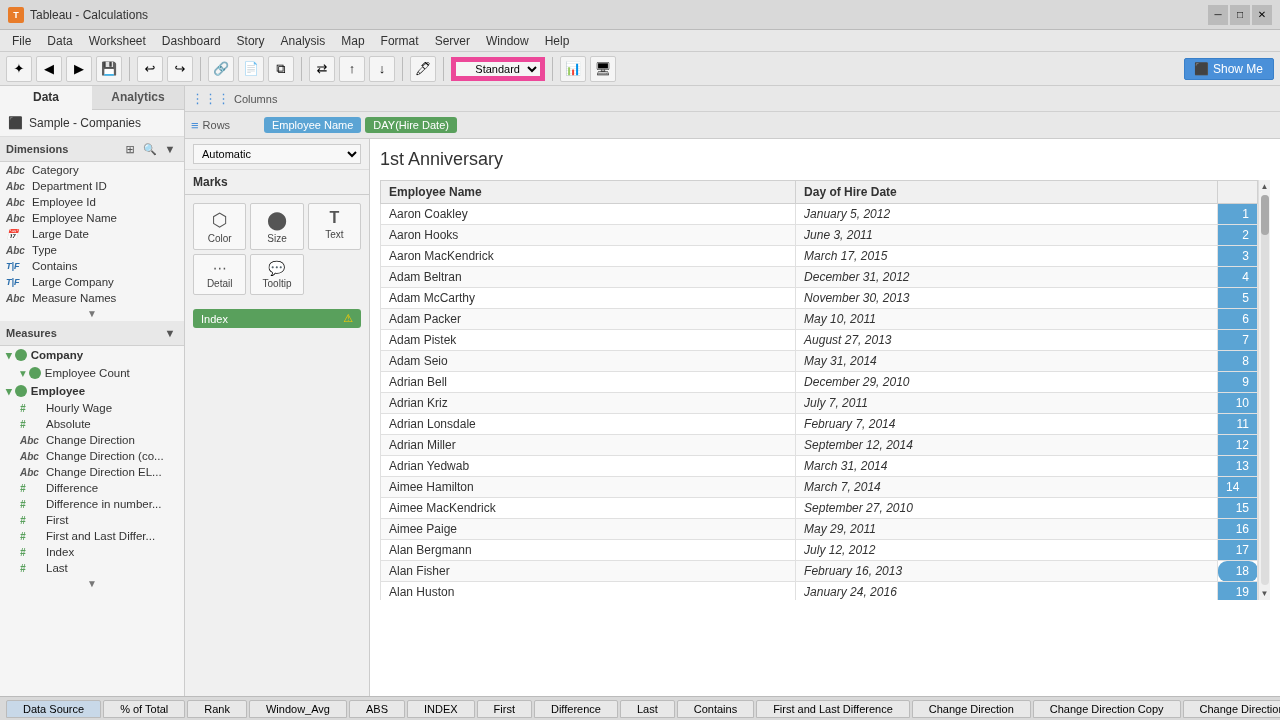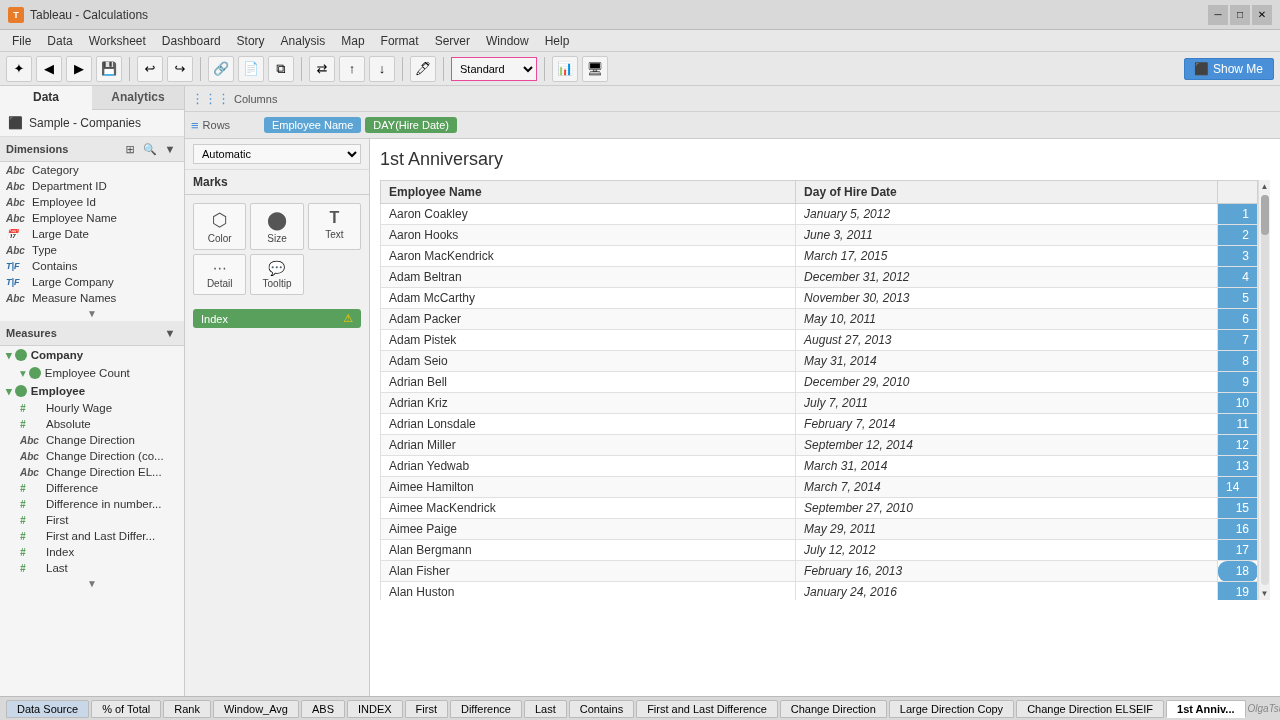--- a/index.html
+++ b/index.html
@@ -14,21 +14,21 @@
     .win-btn { width: 20px; height: 20px; background: #bbb; border: none; cursor: pointer; font-size: 10px; display: flex; align-items: center; justify-content: center; }
 
     
     #menu-bar { background: #e8e8e8; height: 22px; display: flex; align-items: center; padding: 0 4px; border-bottom: 1px solid #ccc; }
     .menu-item { padding: 2px 8px; font-size: 12px; cursor: pointer; color: #333; }
 
     
     #toolbar { background: #e8e8e8; height: 34px; display: flex; align-items: center; padding: 0 6px; gap: 4px; border-bottom: 1px solid #ccc; }
     .toolbar-btn { width: 26px; height: 26px; background: #f5f5f5; border: 1px solid #ccc; cursor: pointer; display: flex; align-items: center; justify-content: center; font-size: 13px; border-radius: 2px; }
     .toolbar-sep { width: 1px; height: 24px; background: #bbb; margin: 0 3px; }
-    #standard-dropdown { height: 24px; border: 1px solid #ec4899; background: #f5f5f5; font-size: 11px; padding: 0 4px; cursor: pointer; }
+    #standard-dropdown { height: 24px; border: 5px solid #ec4899; background: #f5f5f5; font-size: 11px; padding: 0 4px; cursor: pointer; text-align: right; }
     #show-me-btn { background: #4a90d9; color: white; border: 1px solid #3a80c9; padding: 3px 10px; font-size: 12px; cursor: pointer; border-radius: 2px; margin-left: auto; }
 
     
     #main { display: flex; height: calc(720px - 30px - 22px - 34px - 24px); }
 
     
     #left-panel { width: 185px; background: #f5f5f5; border-right: 1px solid #ccc; display: flex; flex-direction: column; overflow: hidden; }
 
     
     #panel-tabs { display: flex; background: #e0e0e0; border-bottom: 1px solid #ccc; }
@@ -85,21 +85,21 @@
     
     #data-table { width: 100%; border-collapse: collapse; font-size: 12px; }
     #data-table th { background: #f0f0f0; border: 1px solid #d0d0d0; padding: 4px 8px; text-align: left; font-weight: 600; color: #333; position: sticky; top: 0; }
     #data-table td { border: 1px solid #e0e0e0; padding: 3px 8px; color: #333; }
     #data-table td.num-col { text-align: right; width: 40px; }
     #data-table tr:nth-child(even) td { background: #f9f9f9; }
     .italic-date { font-style: italic; color: #555; }
 
     
     #bottom-bar { height: 24px; background: #d9d9d9; display: flex; align-items: center; padding: 0 6px; border-top: 1px solid #bbb; overflow: hidden; }
-    .sheet-tab { padding: 2px 10px; font-size: 11px; background: #e8e8e8; border: 1px solid #bbb; margin-right: 2px; cursor: pointer; white-space: nowrap; border-radius: 2px 2px 0 0; }
+    .sheet-tab { padding: 2px 16px; font-size: 11px; background: #e8e8e8; border: 1px solid #bbb; margin-right: 2px; cursor: pointer; white-space: nowrap; border-radius: 2px 2px 0 0; }
     .sheet-tab.active { background: white; border-bottom-color: white; font-weight: 600; }
     .sheet-tab-ds { background: #c8d8e8; }
     #watermark { margin-left: auto; font-size: 10px; color: #888; font-style: italic; }
 
     .table-wrapper { position: relative; display: flex; max-height: 420px; overflow: hidden; }
     .table-scroll { overflow-y: auto; flex: 1; }
     .vscroll { width: 12px; background: #f0f0f0; border-left: 1px solid #ddd; display: flex; flex-direction: column; align-items: center; }
     .vscroll-up { font-size: 8px; cursor: pointer; padding: 2px; color: #555; }
     .vscroll-down { font-size: 8px; cursor: pointer; padding: 2px; color: #555; margin-top: auto; }
     .vscroll-track { flex: 1; width: 8px; background: #ddd; border-radius: 4px; margin: 2px; position: relative; }
@@ -488,17 +488,17 @@
   <span class="sheet-tab">Rank</span>
   <span class="sheet-tab">Window_Avg</span>
   <span class="sheet-tab">ABS</span>
   <span class="sheet-tab">INDEX</span>
   <span class="sheet-tab">First</span>
   <span class="sheet-tab">Difference</span>
   <span class="sheet-tab">Last</span>
   <span class="sheet-tab">Contains</span>
   <span class="sheet-tab">First and Last Difference</span>
   <span class="sheet-tab">Change Direction</span>
-  <span class="sheet-tab">Large Direction Copy</span>
+  <span class="sheet-tab">Change Direction Copy</span>
   <span class="sheet-tab">Change Direction ELSEIF</span>
   <span class="sheet-tab active">1st Anniv...</span>
   <span id="watermark">OlgaTsubiks.com</span>
 </div>
 
 </body></html>

